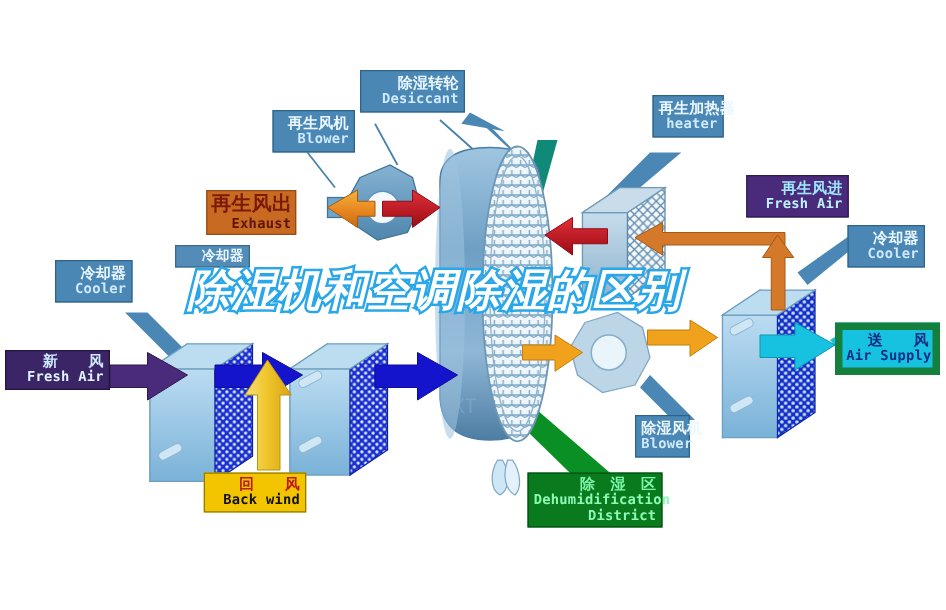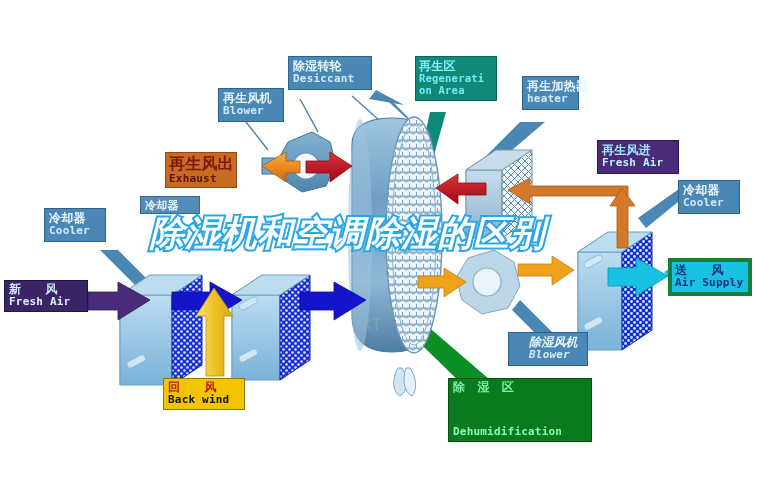--- a/index.html
+++ b/index.html
@@ -1,21 +1,21 @@
 <!DOCTYPE html>
 <html><head>
 <meta charset="utf-8">
 <style>
   html,body{margin:0;padding:0;background:#ffffff;}
   body{width:757px;height:488px;overflow:hidden;
        font-family:"Liberation Sans","DejaVu Sans",sans-serif;}
   #stage{position:relative;width:757px;height:488px;background:#ffffff;overflow:hidden;}
 
   
-  .label{position:absolute;box-sizing:border-box;text-align:left;
+  .label{position:absolute;box-sizing:border-box;text-align:right;
          line-height:1.12;letter-spacing:.2px;white-space:nowrap;}
   .label .cn{display:block;font-family:"Liberation Sans","DejaVu Sans",sans-serif;
              font-weight:700;}
   .label .en{display:block;font-family:"DejaVu Sans Mono","Liberation Mono",monospace;
              font-weight:700;}
 
   
   .box-blue{background:#4a87b4;border:1px solid #2e6389;color:#bfe9ff;}
   .box-blue .cn{color:#eaf7ff;}
   .box-blue .en{color:#cfeaff;}
@@ -35,23 +35,23 @@
   .box-orange{background:#c96a22;border:1px solid #944c15;}
   .box-orange .cn{color:#7a1b08;}
   .box-orange .en{color:#5d1405;}
 
   .box-yellow{background:#f2c500;border:1px solid #8e7a00;}
   .box-yellow .cn{color:#b91c1c;}
   .box-yellow .en{color:#111111;}
 
   .box-green{background:#0a7a1e;border:1px solid #055113;}
   .box-green .cn{color:#7ef5a9;}
-  .box-green .en{color:#8ef9b5;margin-top:32px;}
-
-  .box-cyan{background:#17c2e0;border:4px solid #15803d;}
+  .box-green .en{color:#8ef9b5;}
+
+  .box-cyan{background:#17c2e0;border:6px solid #15803d;}
   .box-cyan .cn{color:#0c2f86;}
   .box-cyan .en{color:#0c2f86;}
 
   
   #title{position:absolute;left:0;top:213px;width:695px;text-align:center;
          z-index:70;pointer-events:none;}
   #title .ln{display:block;font-size:35px;font-weight:700;font-style:italic;
              letter-spacing:1px;color:#ffffff;line-height:41px;
              font-family:"DejaVu Sans","Liberation Sans",sans-serif;
              -webkit-text-stroke:4px #2aa7e8;paint-order:stroke fill;
@@ -274,25 +274,20 @@
   <div class="label box-blue" style="left:288px;top:56px;width:84px;padding:3px 4px;font-size:11px;z-index:60;">
     <span class="cn" style="font-size:12px;">除湿转轮</span>
     <span class="en" style="font-size:11px;">Desiccant</span>
   </div>
 
   <div class="label box-blue" style="left:218px;top:88px;width:66px;padding:3px 4px;font-size:11px;z-index:60;">
     <span class="cn" style="font-size:12px;">再生风机</span>
     <span class="en" style="font-size:11px;">Blower</span>
   </div>
 
-  <div class="label box-teal" style="left:415px;top:56px;width:82px;padding:3px 3px;z-index:60;">
-    <span class="cn" style="font-size:12px;">再生区</span>
-    <span class="en" style="font-size:10.5px;">Regenerati</span>
-    <span class="en" style="font-size:10.5px;">on Area</span>
-  </div>
 
   <div class="label box-blue" style="left:522px;top:76px;width:57px;padding:3px 4px;z-index:60;">
     <span class="cn" style="font-size:12px;">再生加热器</span>
     <span class="en" style="font-size:11px;">heater</span>
   </div>
 
   <div class="label box-purple" style="left:597px;top:140px;width:82px;padding:3px 4px;z-index:60;">
     <span class="cn" style="font-size:12px;">再生风进</span>
     <span class="en" style="font-size:11px;">Fresh Air</span>
   </div>
@@ -319,28 +314,29 @@
   <div class="label box-purple2" style="left:4px;top:280px;width:84px;padding:2px 4px;z-index:60;">
     <span class="cn" style="font-size:12px;">新　　风</span>
     <span class="en" style="font-size:11px;">Fresh Air</span>
   </div>
 
   <div class="label box-yellow" style="left:163px;top:378px;width:82px;padding:2px 4px;z-index:60;">
     <span class="cn" style="font-size:12px;">回　　风</span>
     <span class="en" style="font-size:11px;">Back wind</span>
   </div>
 
-  <div class="label box-blue" style="left:508px;top:332px;width:80px;padding:3px 20px;z-index:60;font-style:italic;">
+  <div class="label box-blue" style="left:508px;top:332px;width:44px;padding:3px 4px;z-index:60;">
     <span class="cn" style="font-size:12px;">除湿风机</span>
     <span class="en" style="font-size:11px;">Blower</span>
   </div>
 
-  <div class="label box-green" style="left:448px;top:378px;width:144px;padding:2px 4px;z-index:60;">
+  <div class="label box-green" style="left:422px;top:378px;width:108px;padding:2px 4px;z-index:60;">
     <span class="cn" style="font-size:12px;">除　湿　区</span>
     <span class="en" style="font-size:11px;">Dehumidification</span>
+    <span class="en" style="font-size:11px;">District</span>
   </div>
 
   <div class="label box-cyan" style="left:668px;top:258px;width:84px;padding:2px 3px;z-index:60;">
     <span class="cn" style="font-size:12px;">送　　风</span>
     <span class="en" style="font-size:11px;">Air Supply</span>
   </div>
 
 </div>
 
 </body></html>

